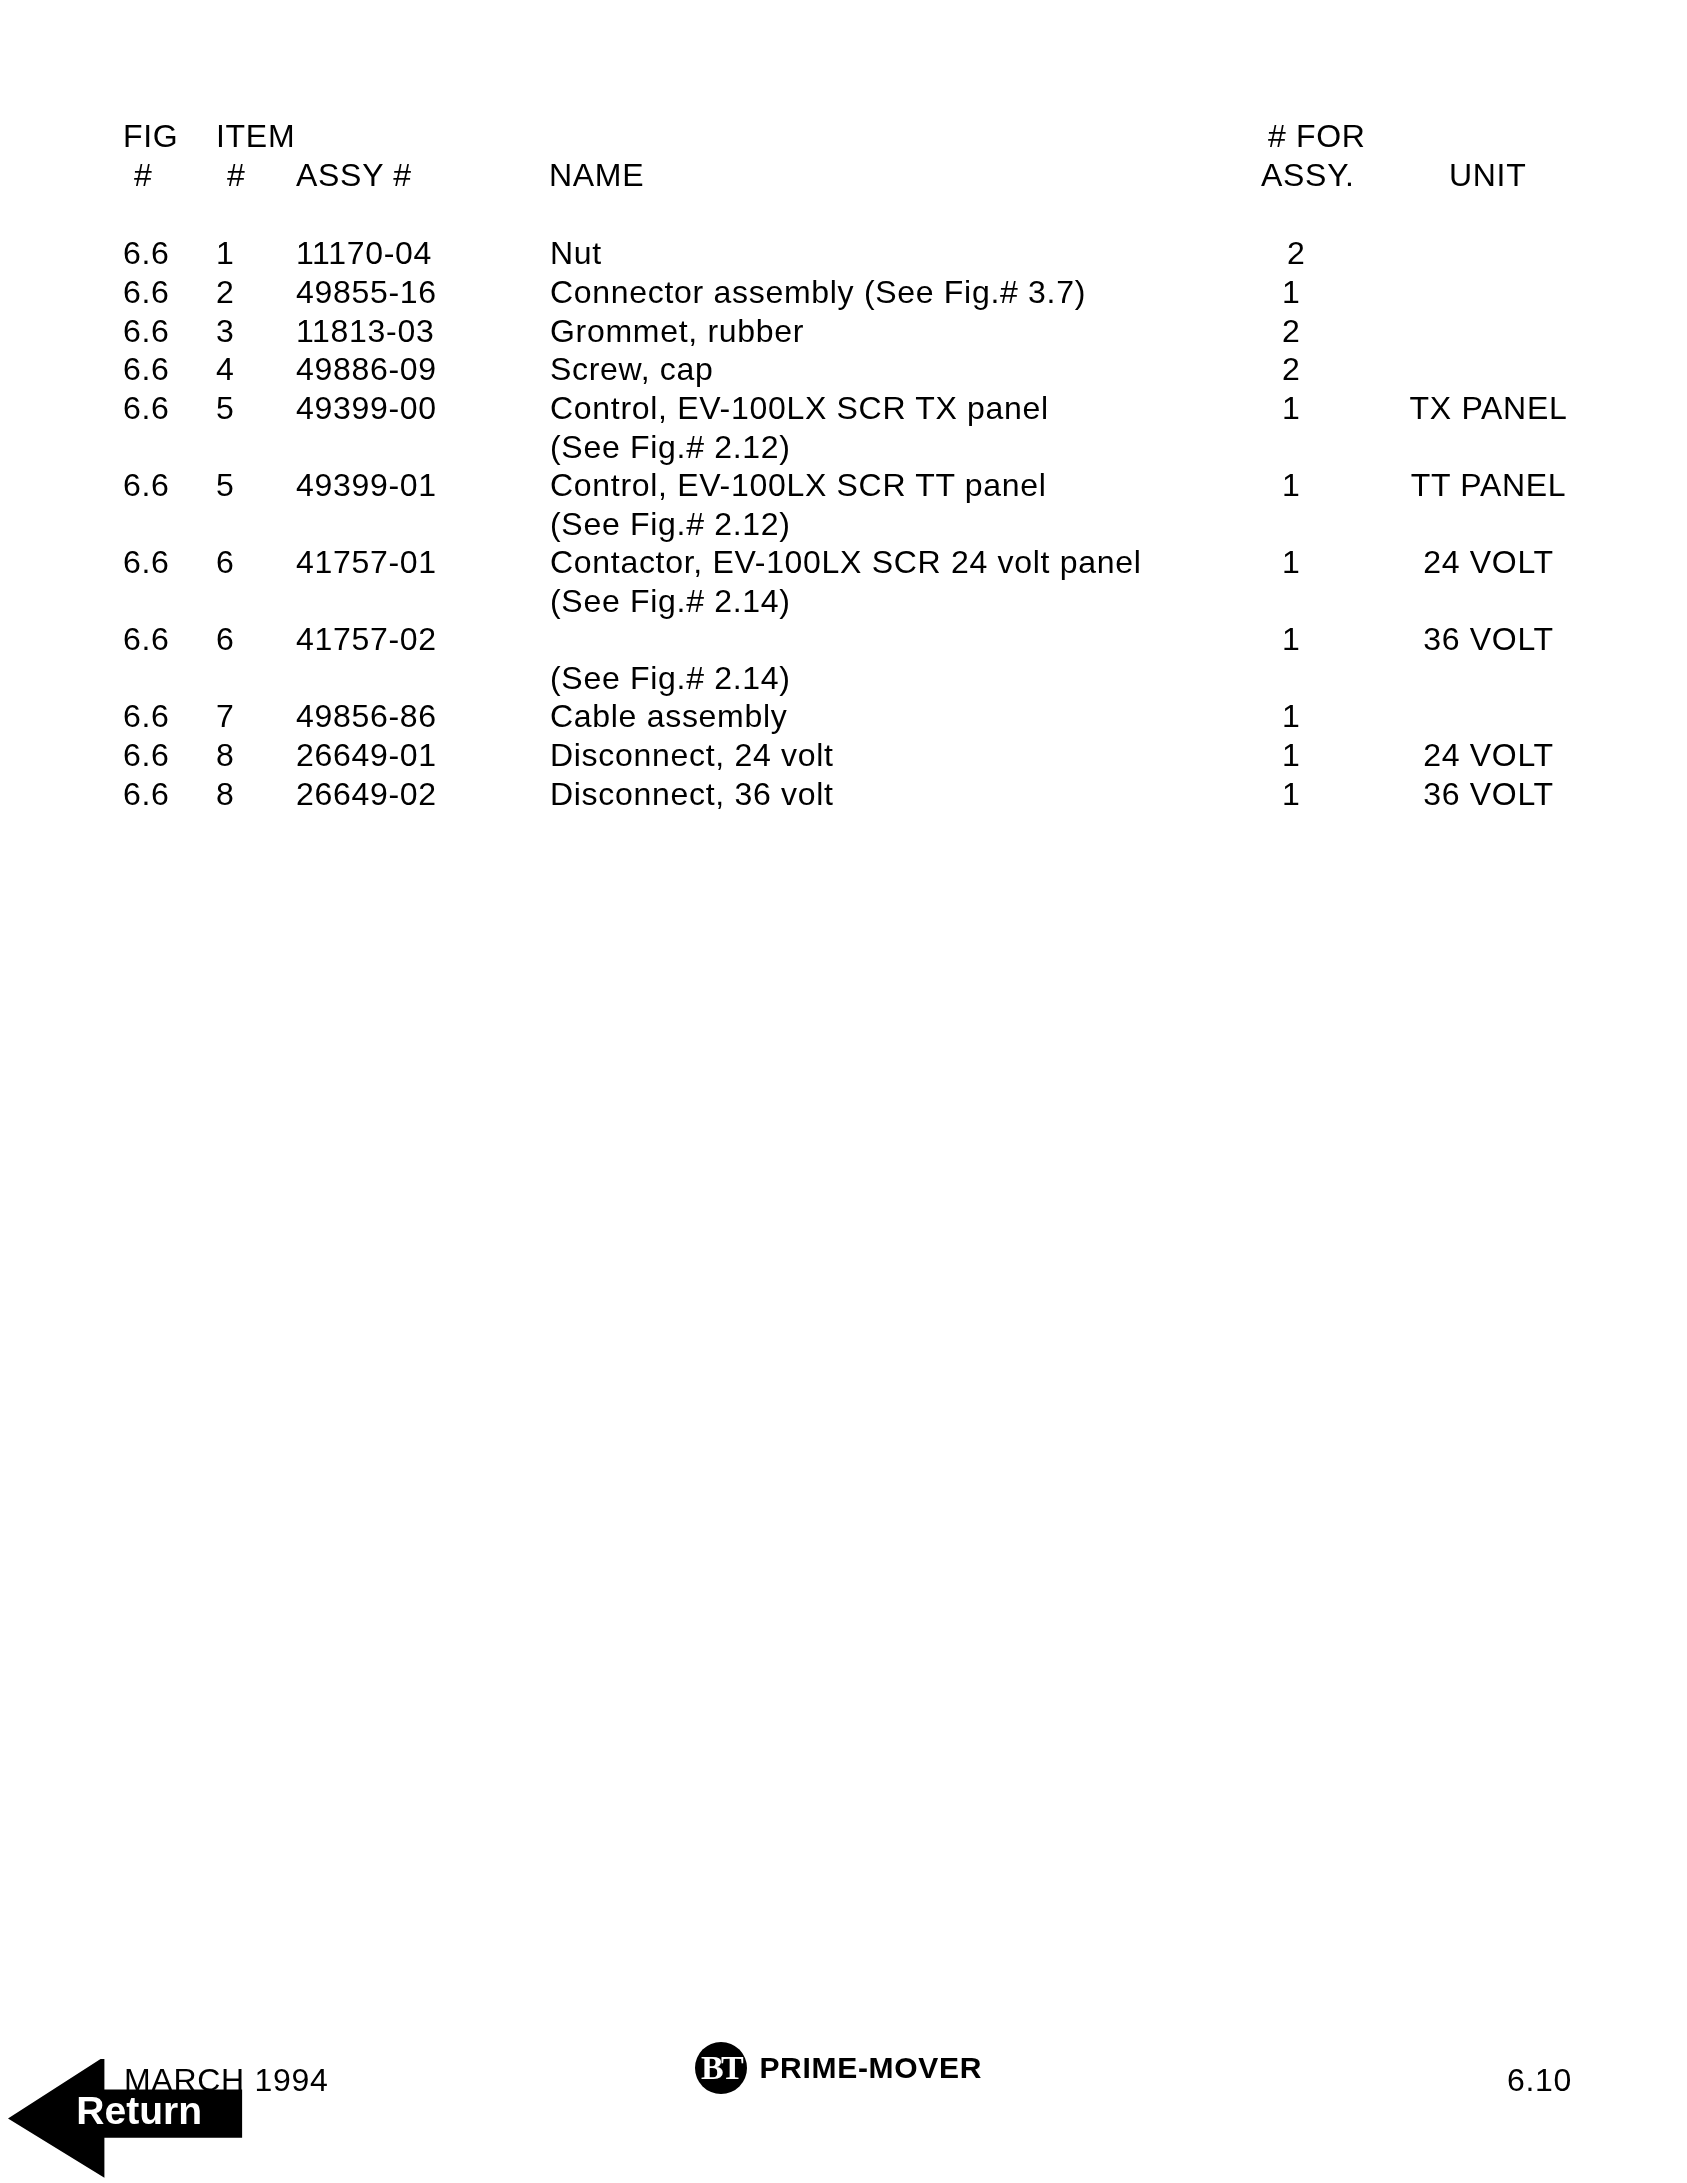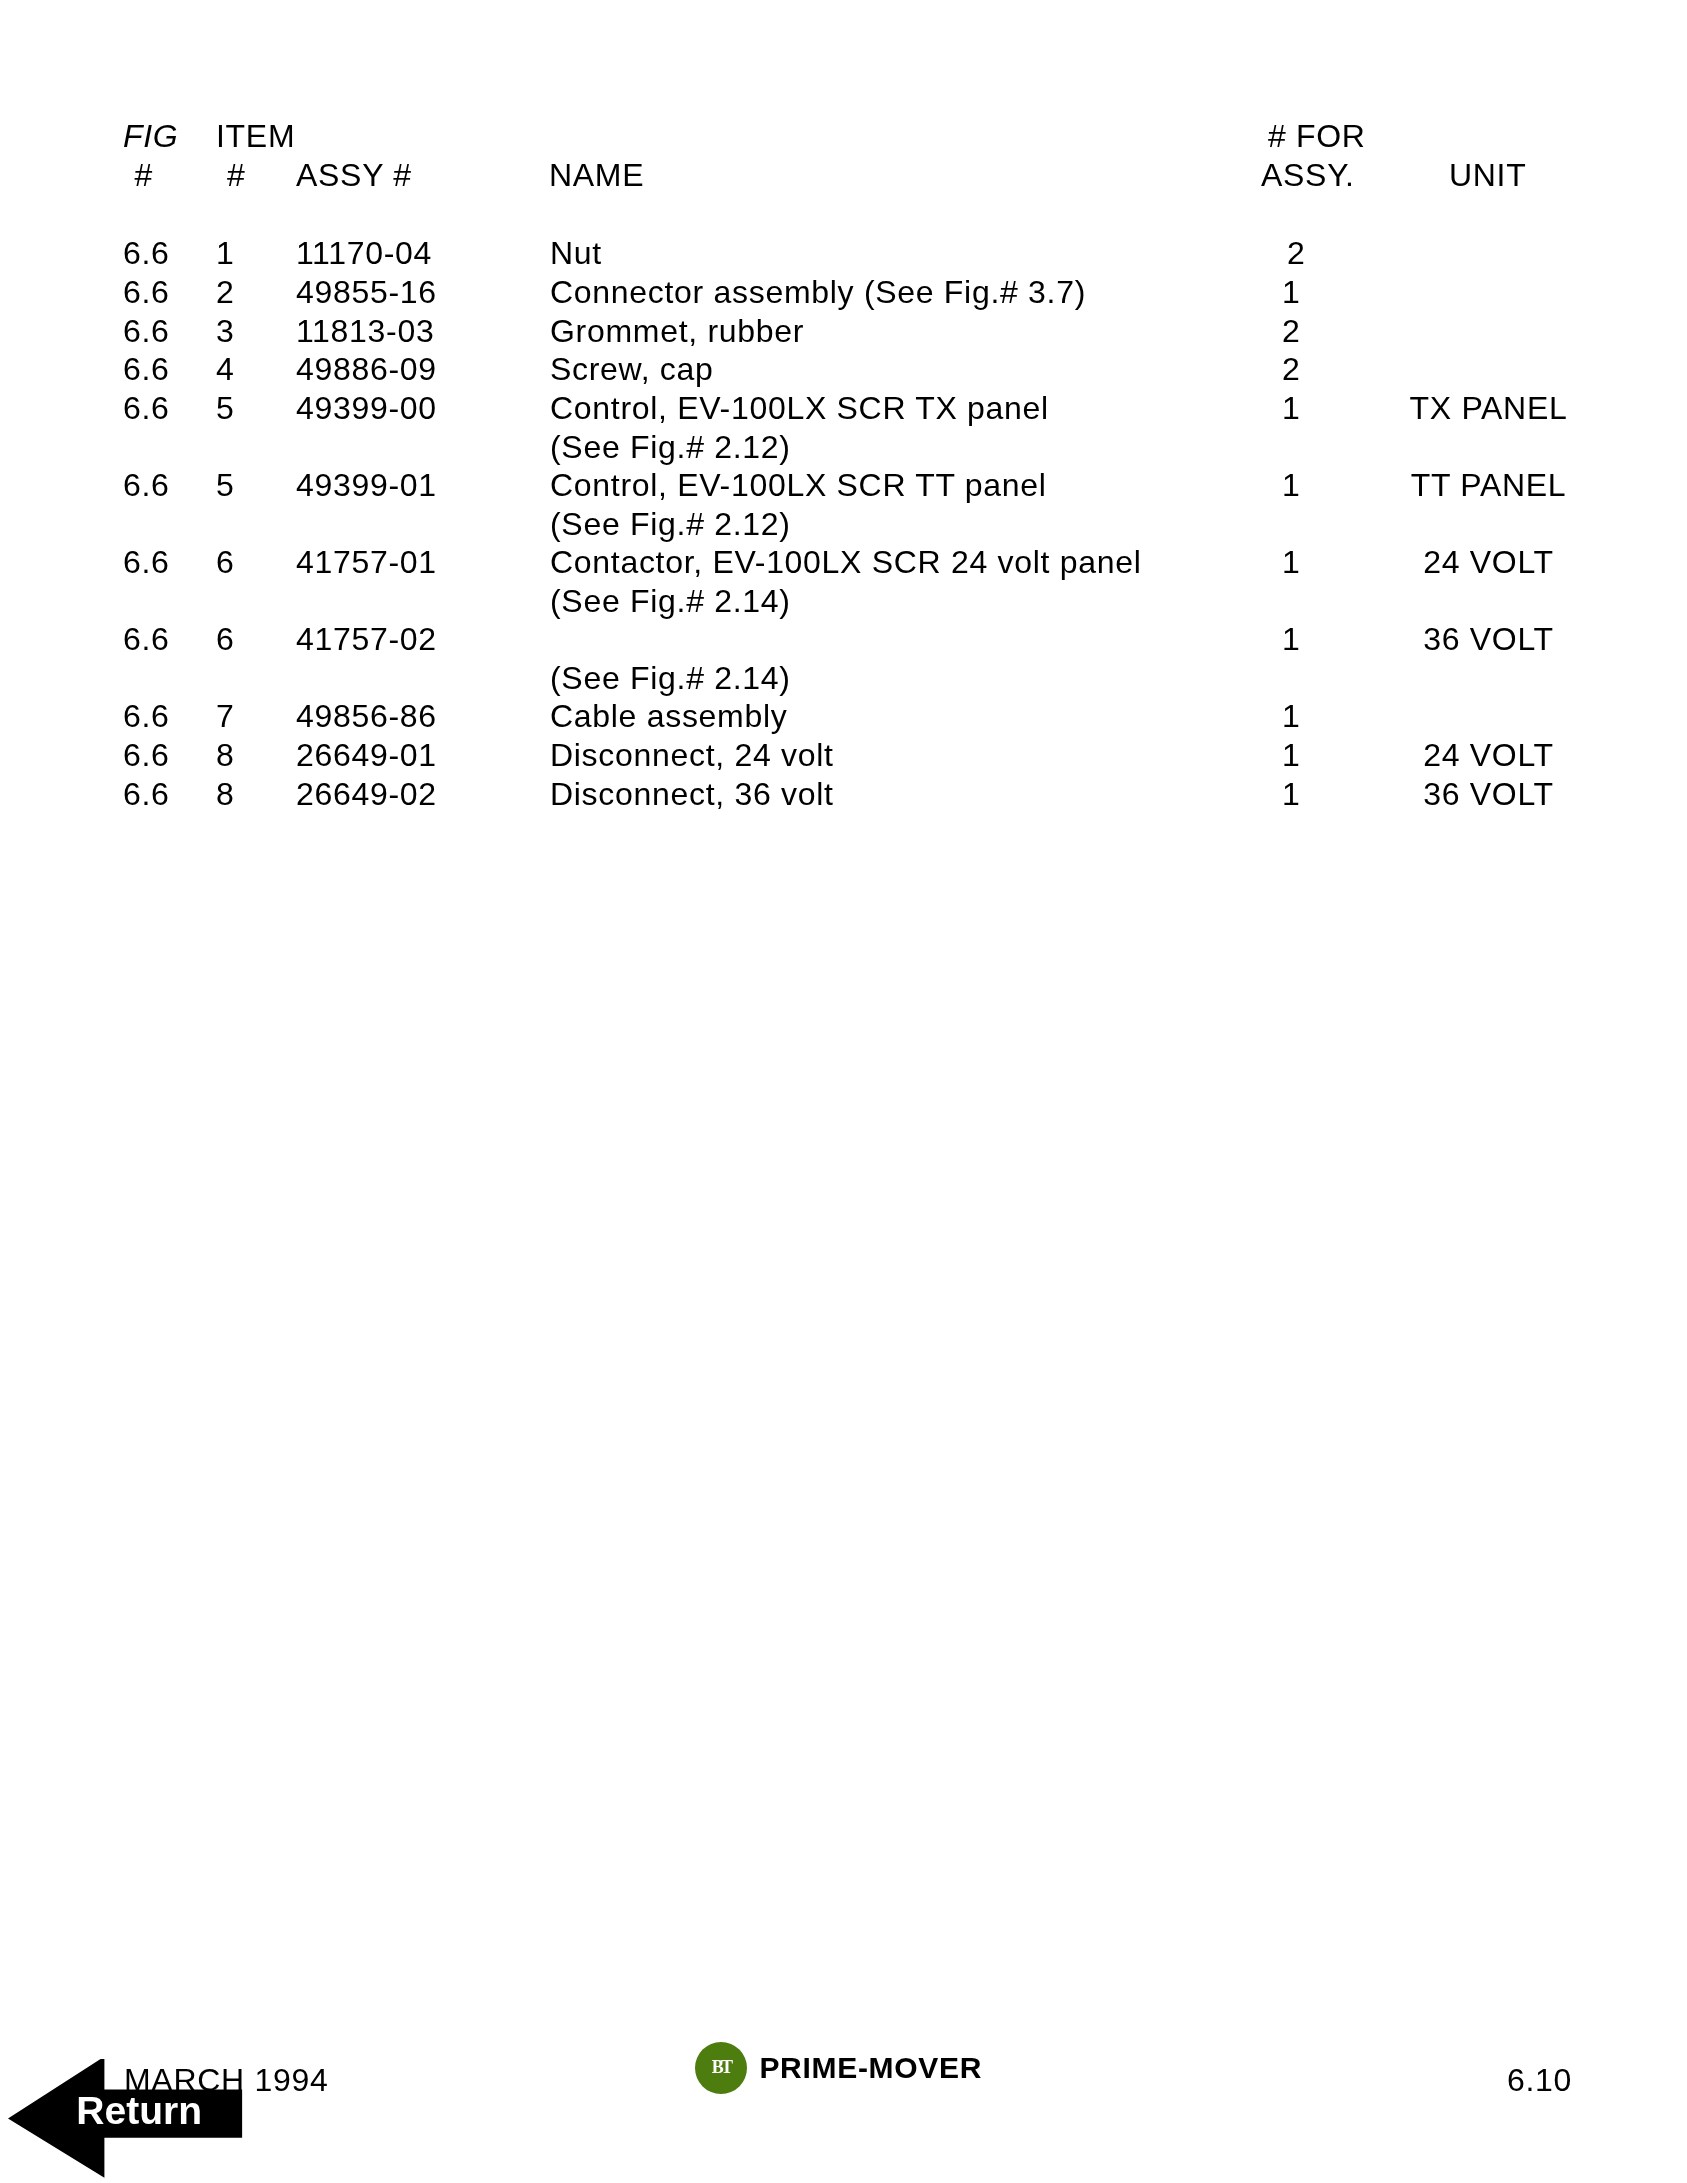--- a/index.html
+++ b/index.html
@@ -18,27 +18,27 @@
   .c-unit { left: 1406px; width: 165px; text-align: center; }
   .sub { position: absolute; top: 39px; left: 550px; white-space: nowrap; font-size: 32px; line-height: 39px; letter-spacing: 0.7px; }
 
   .footer-date { position: absolute; left: 124px; top: 2061px; font-size: 32px; line-height: 39px; letter-spacing: 0.7px; }
   .footer-page { position: absolute; left: 1507px; top: 2061px; font-size: 32px; line-height: 39px; letter-spacing: 0.7px; }
   .return-btn { position: absolute; left: 8.3px; top: 2059px; width: 241px; height: 119px; cursor: pointer; }
   .return-btn svg { position: absolute; left: 0; top: 0; }
   .return-label { position: absolute; left: 68px; top: 27.6px; color: #fff; font-weight: bold; font-size: 39px; line-height: 48px; }
 
   .logo { position: absolute; left: 695px; top: 2040px; height: 55px; display: flex; align-items: center; }
-  .logo-circle { width: 52px; height: 52px; border-radius: 50%; background: #4d7c0f; color: #fff; display: flex; align-items: center; justify-content: center; font-family: "Liberation Serif", serif; font-weight: bold; font-size: 18px; letter-spacing: -2.8px; text-align: center; }
+  .logo-circle { width: 52px; height: 52px; border-radius: 50%; background: #000000; color: #fff; display: flex; align-items: center; justify-content: center; font-family: "Liberation Serif", serif; font-weight: bold; font-size: 34px; letter-spacing: -2.8px; text-align: center; }
   .logo-text { margin-left: 12.4px; font-weight: bold; font-size: 30px; letter-spacing: 0.7px; }
 </style>
 </head>
 <body>
 
-<div class="hdr" style="left:123px; top:117px;font-style:italic;">
+<div class="hdr" style="left:123px; top:117px;">
   <div>FIG</div>
   <div style="padding-left:11px;">#</div>
 </div>
 <div class="hdr" style="left:200px; top:117px;margin-left:16px;">
   <div>ITEM</div>
   <div style="padding-left:11px;">#</div>
 </div>
 <div class="hdr" style="left:296px; top:156px;">ASSY #</div>
 <div class="hdr" style="left:549px; top:156px;">NAME</div>
 <div class="hdr" style="left:1261px; top:117px;">

